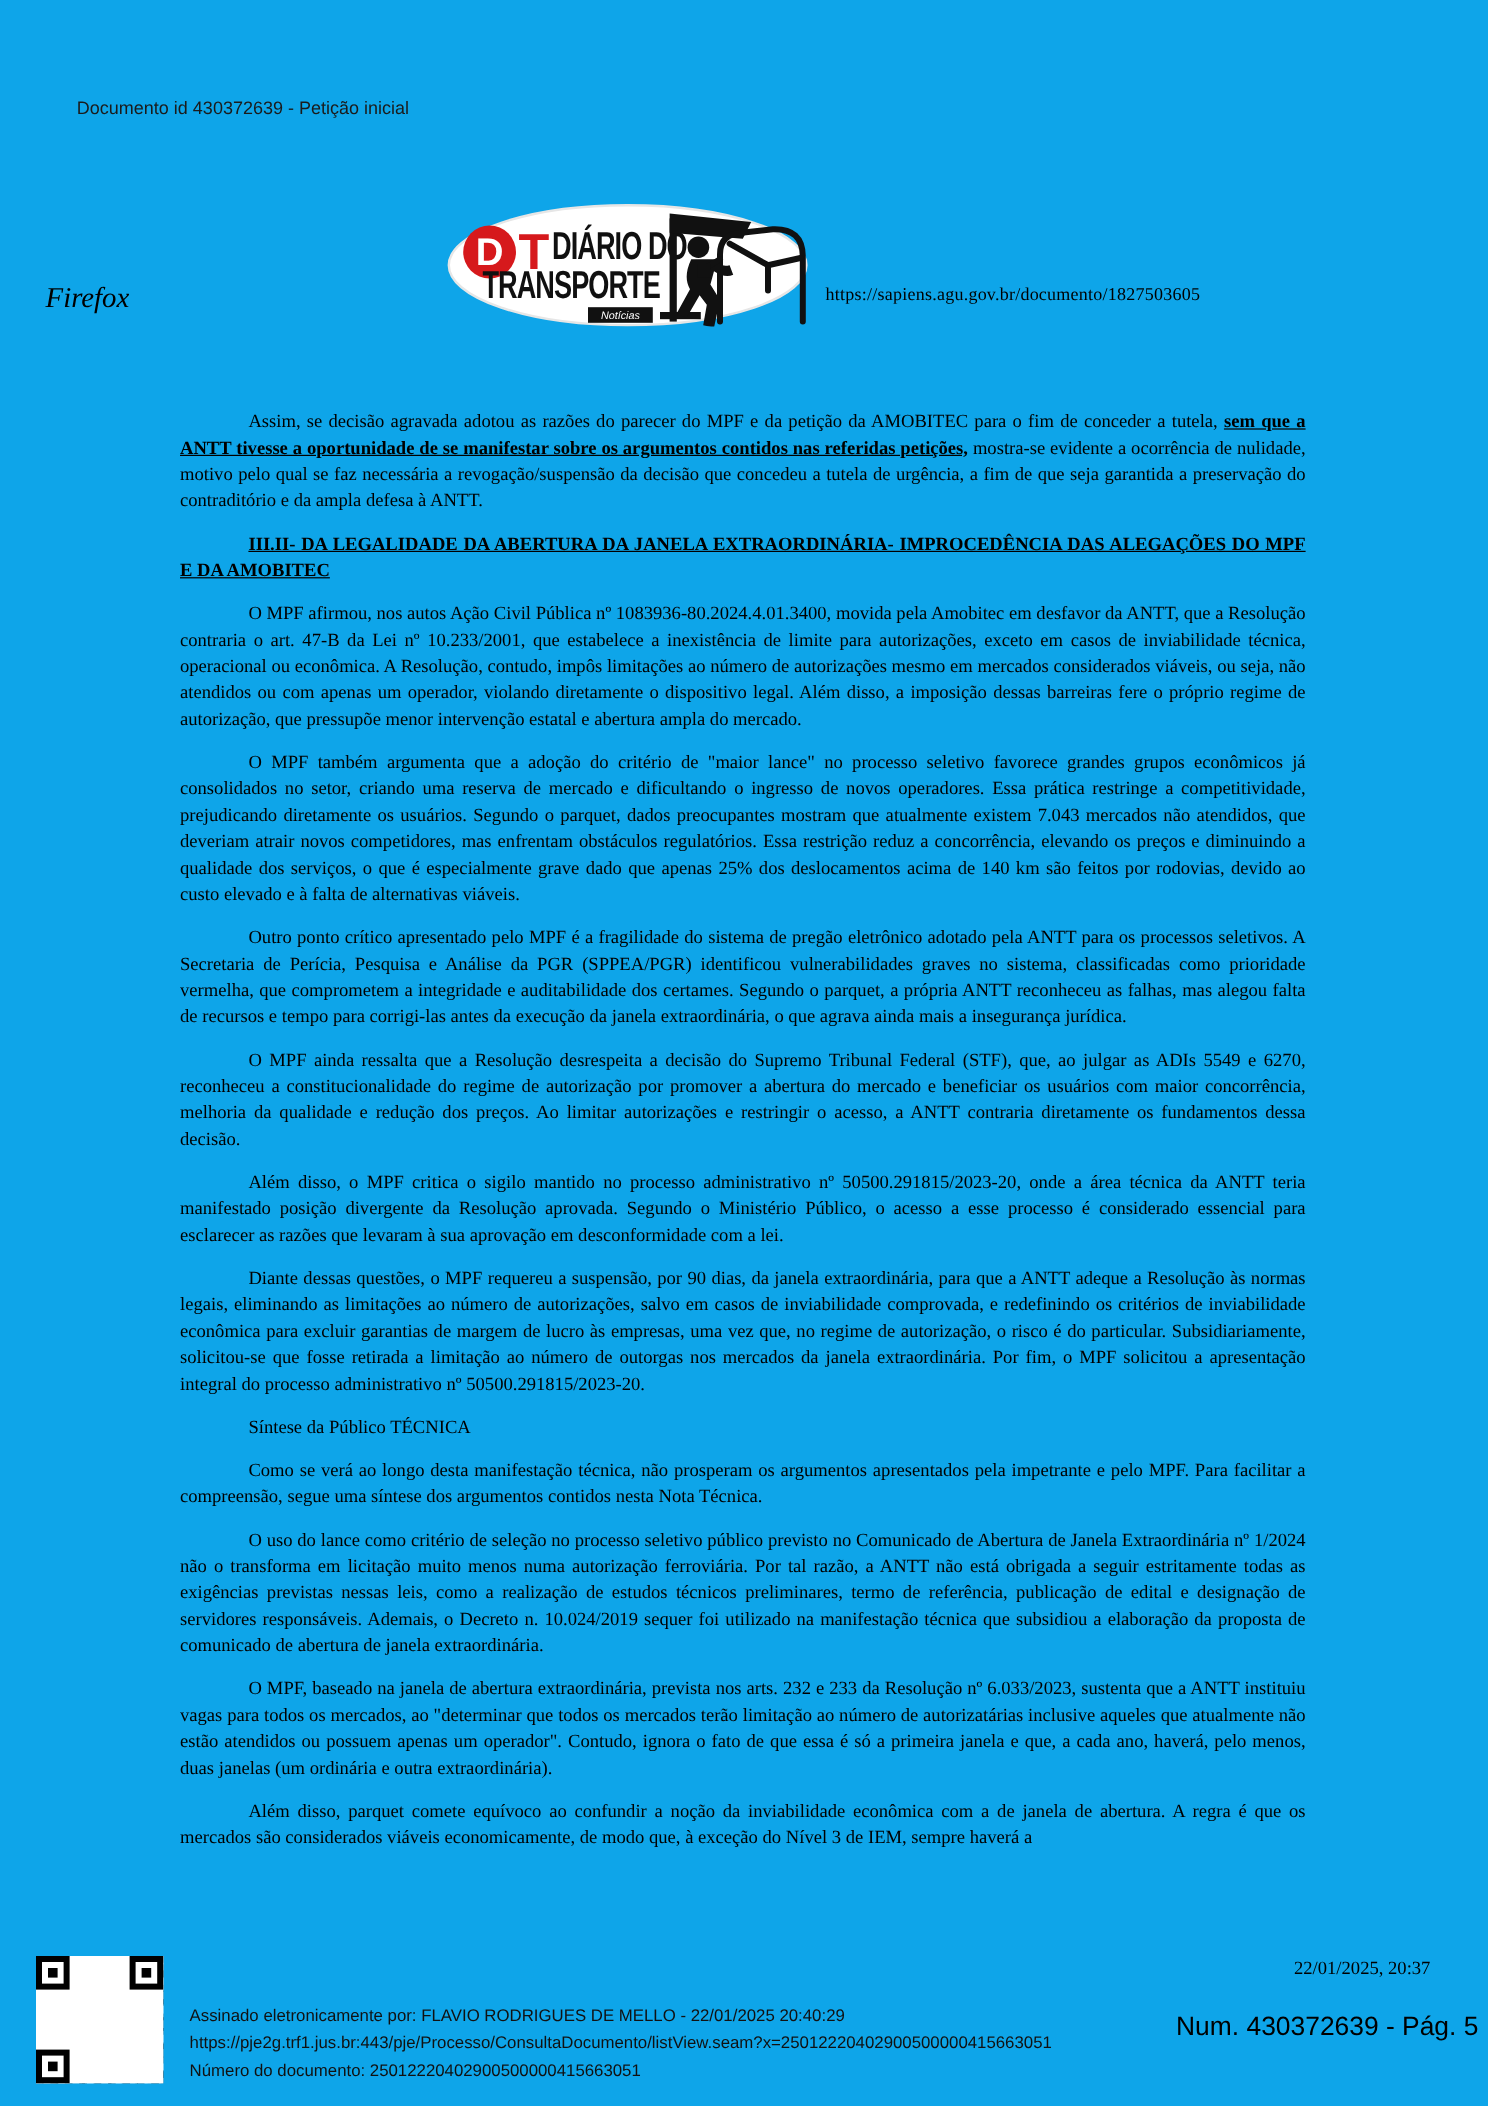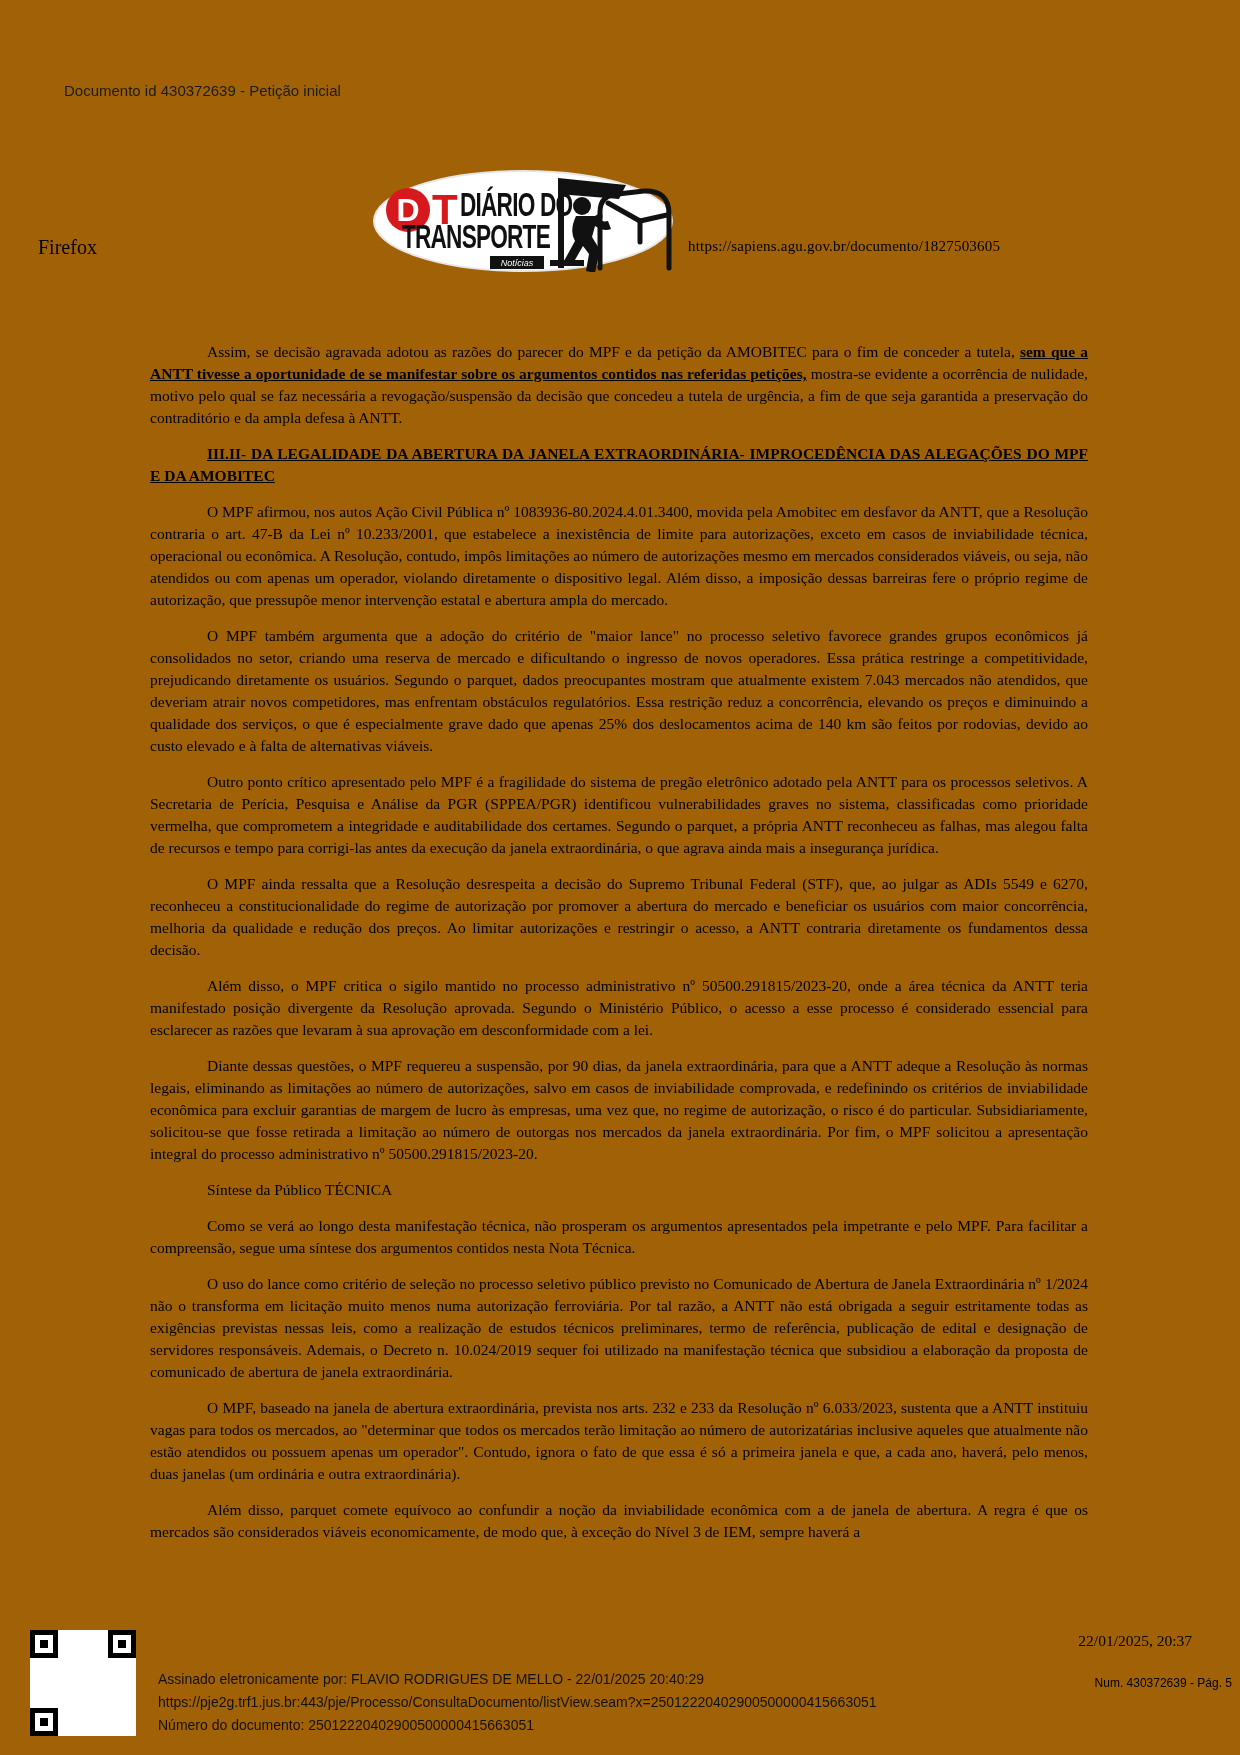--- a/index.html
+++ b/index.html
@@ -1,46 +1,46 @@
 <!DOCTYPE html>
 <html><head>
 <meta charset="utf-8">
 <style>
   html,body { margin:0; padding:0; background:#ffffff; }
   .page {
     position:relative; width:1240px; height:1755px; margin:0 auto;
-    background:#a16207; color:#000; overflow:hidden;
+    background:#0ea5e9; color:#000; overflow:hidden;
     font-family:"Liberation Serif", serif;
   }
   .doc-header {
     position:absolute; left:64px; top:82px;
     font-family:"Liberation Sans", sans-serif; font-size:15px; color:#1b1b1b;
   }
-  .browser-label { position:absolute; left:38px; top:236px; font-size:20px; }
+  .browser-label { position:absolute; left:38px; top:236px; font-size:24px;font-style:italic; }
   .source-url  { position:absolute; left:688px; top:238px; font-size:15px; letter-spacing:0.2px; }
 
   .logo { position:absolute; left:372px; top:170px; width:302px; height:102px; }
 
   .body-text {
     position:absolute; left:150px; top:328px; width:938px;
     font-size:15.5px; line-height:22px; text-align:justify;
   }
   .body-p { margin:13px 0 14px 0; text-indent:57px; }
   .bu { font-weight:bold; text-decoration:underline; }
   .u  { text-decoration:underline; }
   .bold { font-weight:bold; }
   .it { }
 
   
   .footer-datetime {
     position:absolute; top:1632px; right:48px; font-size:15.5px;margin-left:32px;
   }
   .footer-pageref {
     position:absolute; top:1676px; right:8px;
-    font-family:"Liberation Sans", sans-serif; font-size:12px;
+    font-family:"Liberation Sans", sans-serif; font-size:22px;
   }
   .footer-sign {
     position:absolute; left:158px; top:1668px; width:760px;
     font-family:"Liberation Sans", sans-serif; font-size:14px; line-height:23px;
     color:#111;
   }
   .footer-sign div { white-space:nowrap; }
 
   
   .qr {

